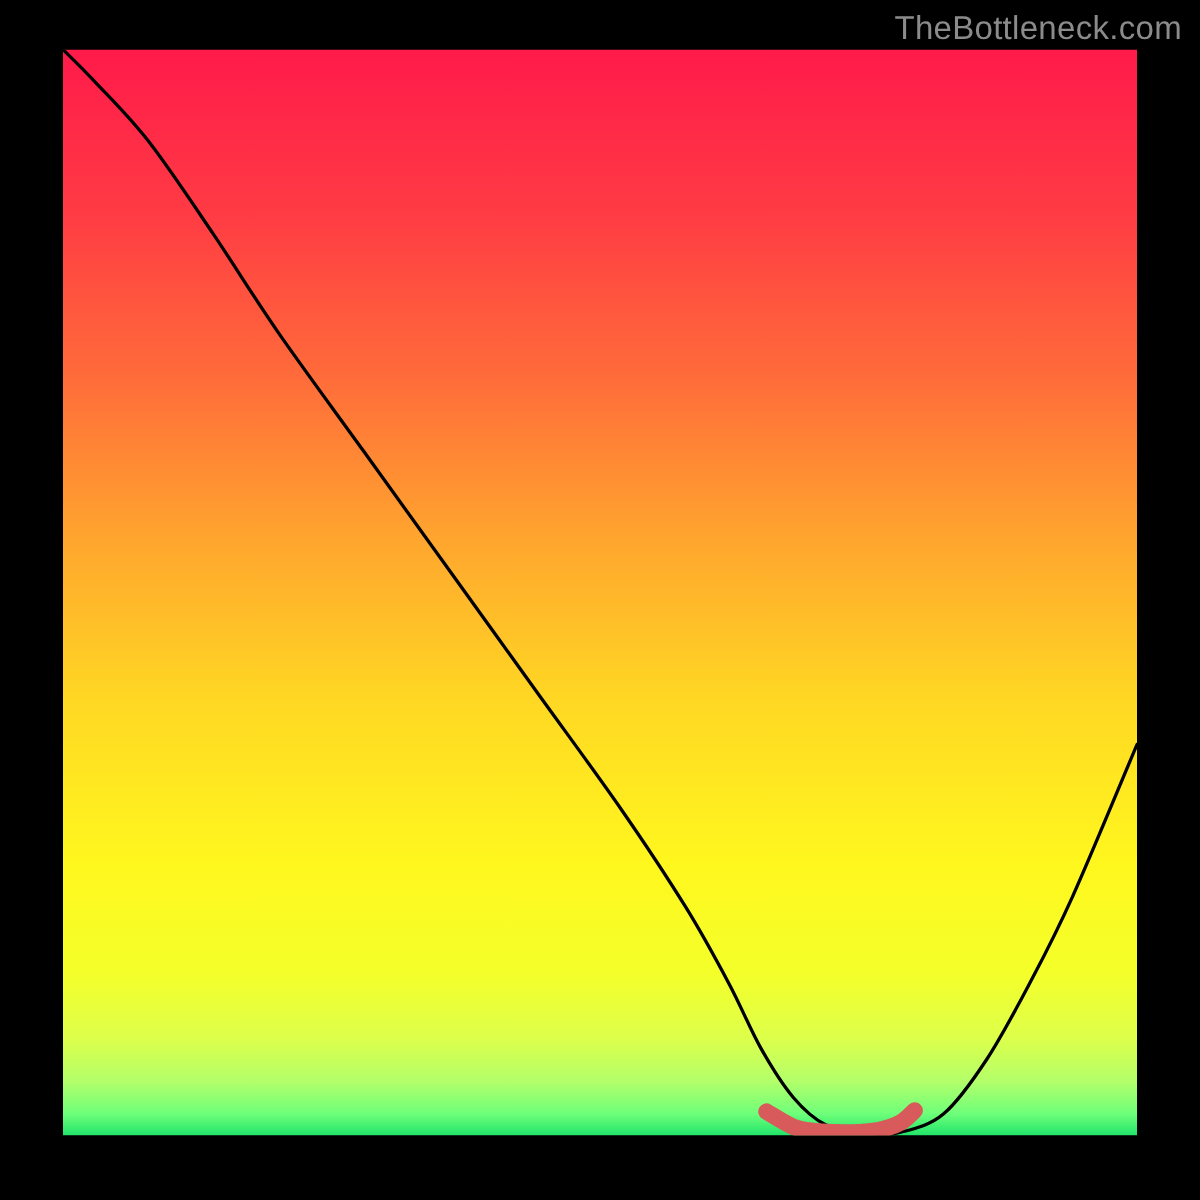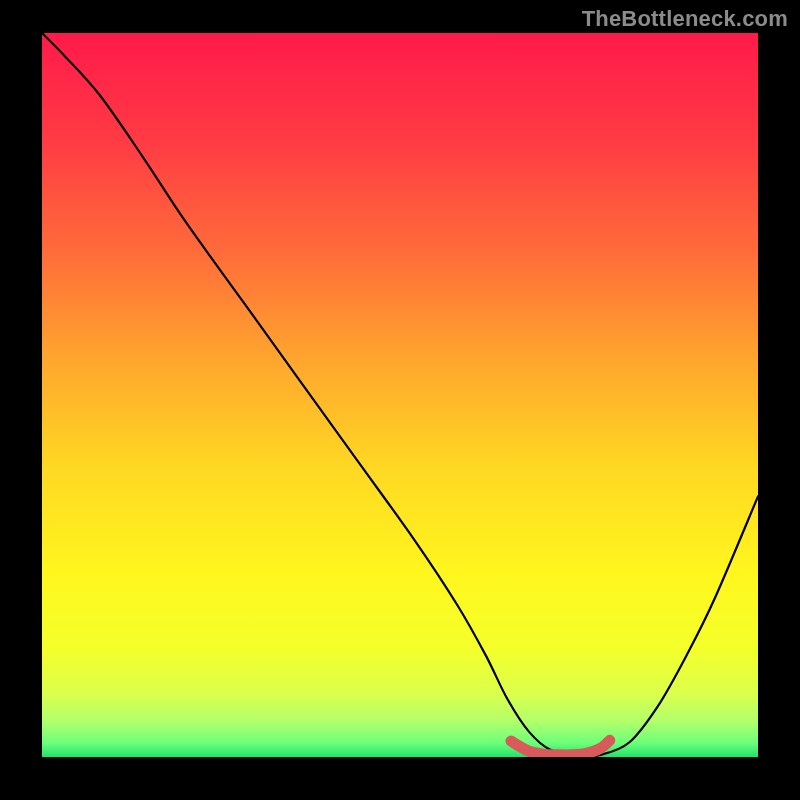--- a/index.html
+++ b/index.html
@@ -1,17 +1,17 @@
 <!DOCTYPE html>
 <html><head>
 <meta charset="utf-8">
 <style>
   * { margin: 0; padding: 0; box-sizing: border-box; }
   body { width: 800px; height: 800px; background: #000; position: relative; font-family: Arial, sans-serif; }
-  .watermark { position: absolute; top: 6px; right: 12px; color: #8b8b8b; font-size: 22px; font-weight: 700; z-index: 10; letter-spacing: 0.2px; }
+  .watermark { position: absolute; top: 6px; right: 12px; color: #8b8b8b; font-size: 22px; font-weight: 400; z-index: 10; letter-spacing: 0.2px; }
   .plot-area { position: absolute; left: 42px; top: 33px; width: 716px; height: 724px; }
   .gradient { position: absolute; inset: 0; }
   .curve-overlay { position: absolute; inset: 0; }
   .highlight-overlay { position: absolute; inset: 0; }
 </style>
 </head>
 <body>
 
 <div class="watermark">TheBottleneck.com</div>
 

